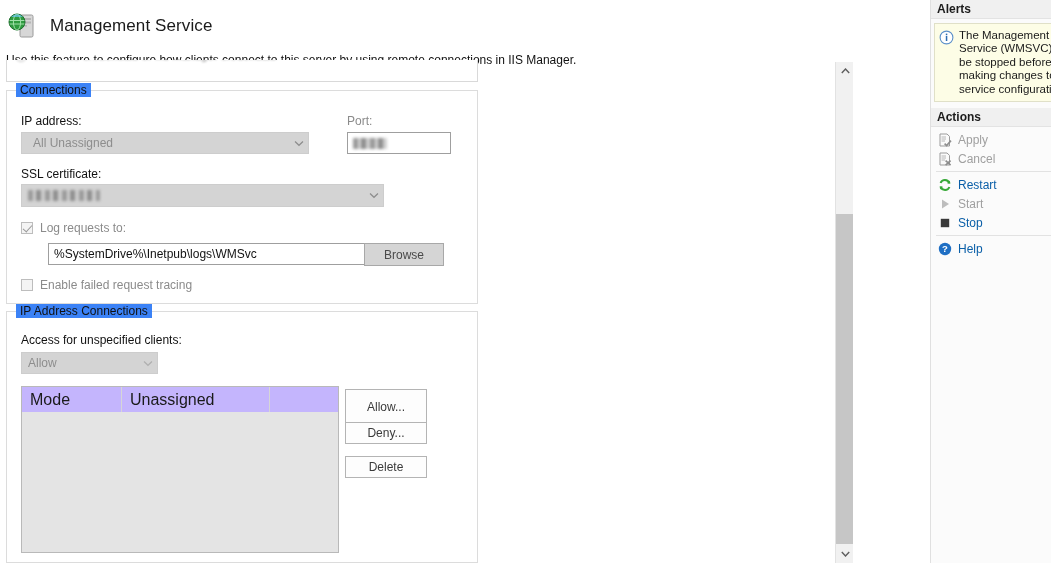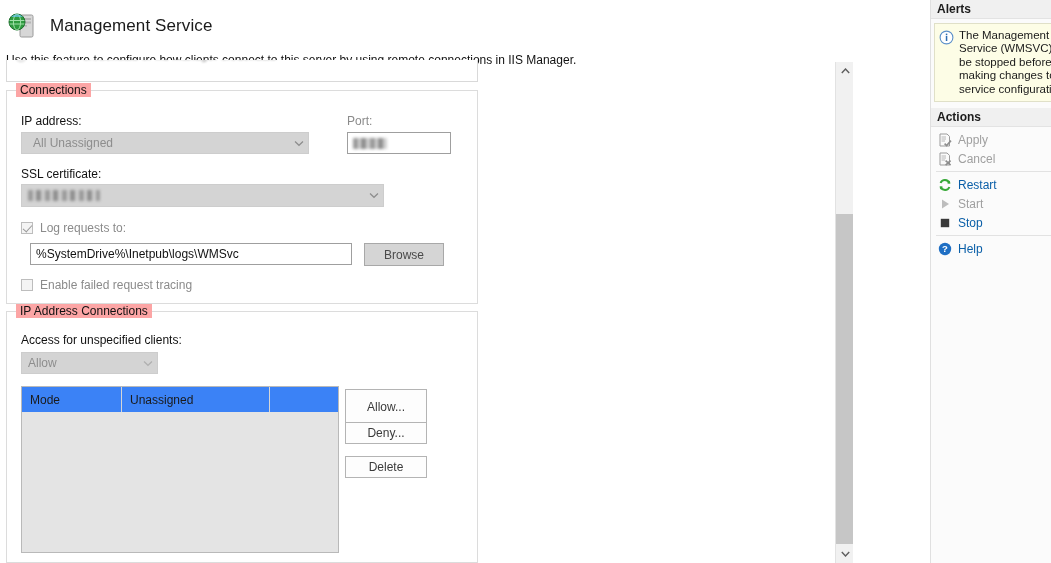--- a/index.html
+++ b/index.html
@@ -56,21 +56,21 @@
   .clipped-text { font-size: 11.5px; color: #444; white-space: nowrap; }
 
   
   .groupbox {
     position: absolute;
     border: 1px solid #dcdcdc;
     background: #ffffff;
   }
   .group-legend {
     position: absolute; top: -8px; left: 9px;
-    background: #fca5a5; padding: 0 4px;
+    background: #3b82f6; padding: 0 4px;
     font-size: 12px; color: #111; white-space: nowrap;
   }
 
   #grp-connections { left: 6px; top: 90px; width: 472px; height: 214px; }
   #grp-restrictions { left: 6px; top: 311px; width: 472px; height: 252px; }
 
   .field-label {
     position: absolute; font-size: 12px; color: #111; white-space: nowrap;
   }
 
@@ -138,25 +138,25 @@
 
   
   .grid {
     position: absolute;
     border: 1px solid #b9b9b9;
     background: #e4e4e4;
     overflow: hidden;
   }
   .grid-head { display: flex; height: 25px; background: #ffffff; }
   .grid-th {
-    font-size: 12px; color: #1a1a1a;
+    font-size: 16px; color: #1a1a1a;
     display: flex; align-items: center;
     padding-left: 8px;
     border-right: 1px solid #d6d6d6;
-    background: #3b82f6;
+    background: #c4b5fd;
     height: 25px;
     white-space: nowrap;
   }
   .grid-th:last-child { border-right: none; }
   .grid-body { height: calc(100% - 25px); background: #e4e4e4; }
 
   
   .vscroll {
     position: absolute; right: 0px; top: 62px;
     width: 18px; height: 501px;
@@ -276,21 +276,21 @@
               <path d="M1 1.5 L5 5.3 L9 1.5" fill="none" stroke="#8d8d8d" stroke-width="1.2"></path>
             </svg>
         </span>
       </div>
 
       <div class="checkrow disabled" style="left:14px; top:130px;text-align:center;">
         <span class="cbox disabled checked"></span>
         <span class="lbl">Log requests to:</span>
       </div>
 
-      <div class="textbox" style="left:23px; top:152px; width:322px; height:22px;">
+      <div class="textbox" style="left:41px; top:152px; width:322px; height:22px;">
         <span>%SystemDrive%\Inetpub\logs\WMSvc</span>
       </div>
       <div class="btn" style="left:357px; top:152px; width:80px; height:23px;">Browse</div>
 
       <div class="checkrow disabled" style="left:14px; top:187px;">
         <span class="cbox disabled"></span>
         <span class="lbl">Enable failed request tracing</span>
       </div>
     </div>
 

